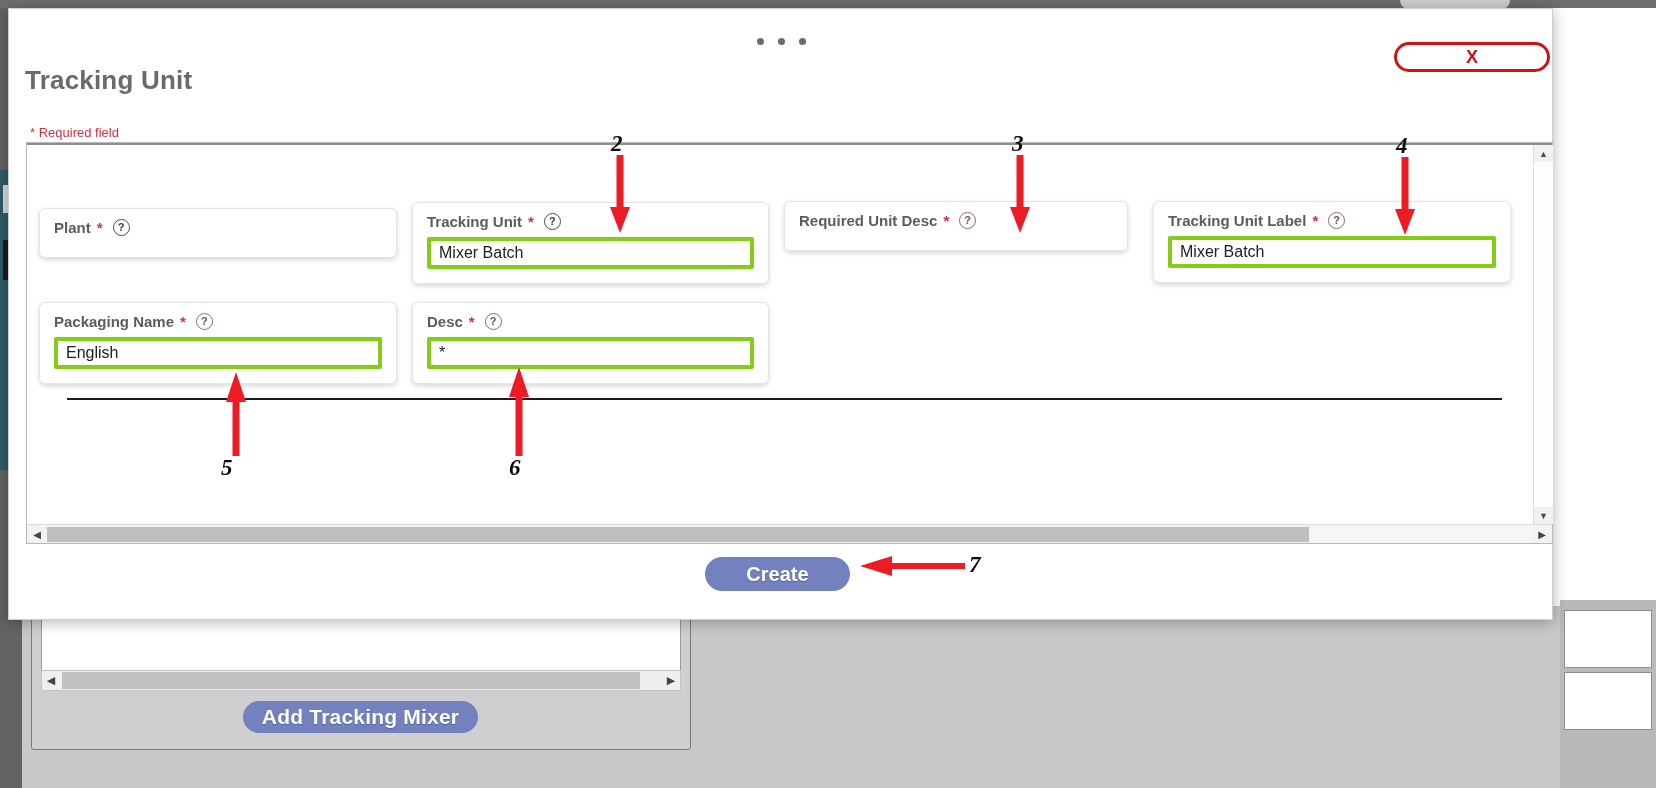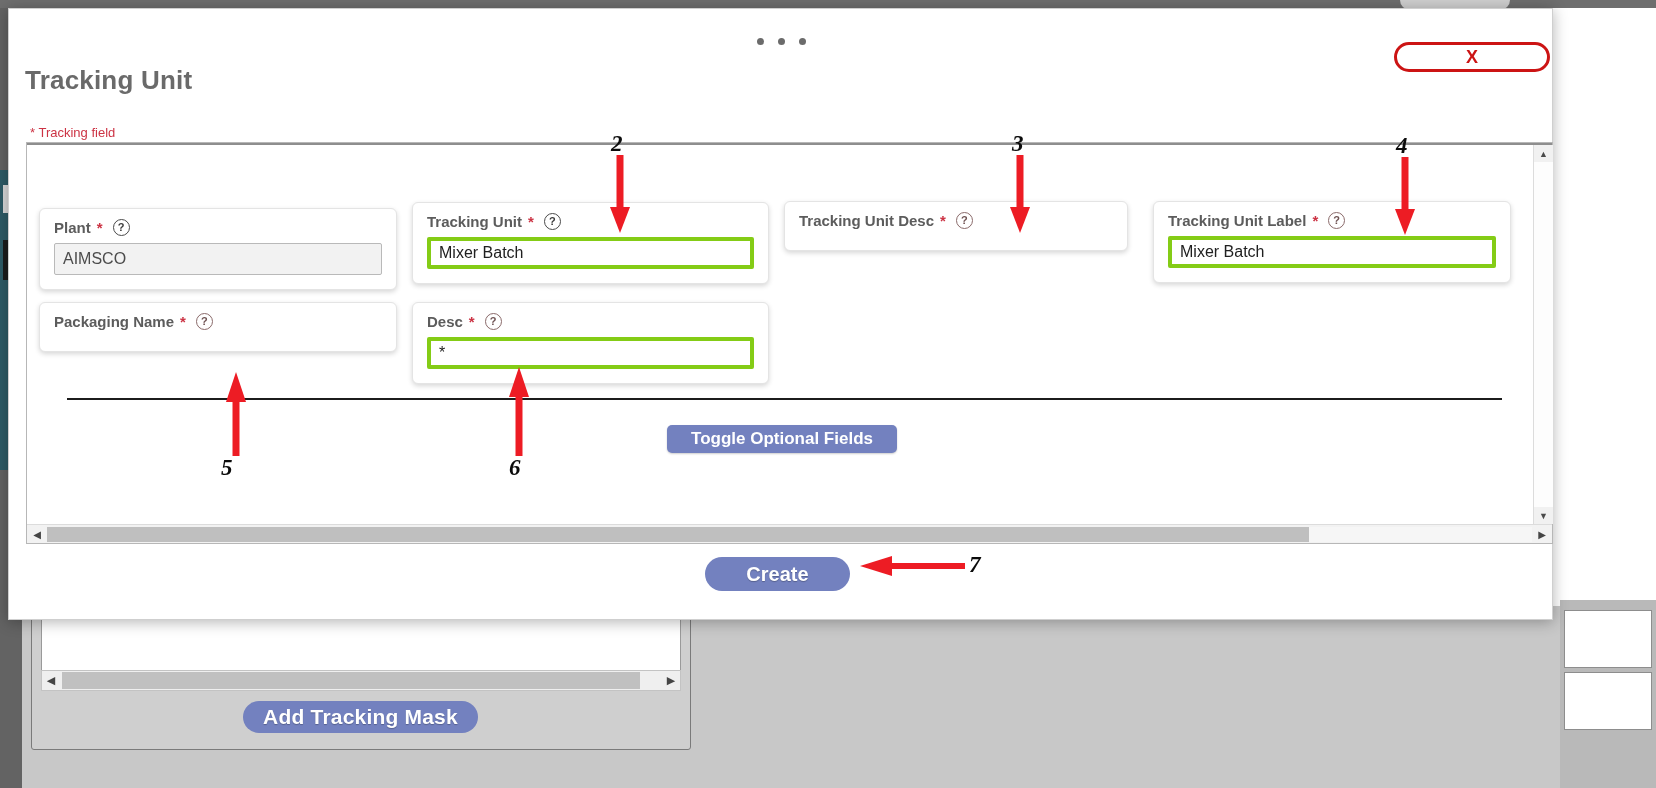--- a/index.html
+++ b/index.html
@@ -197,95 +197,94 @@
   <div class="bg-panel-inner"></div>
 
   <div class="bg-hscroll">
     <div class="arrow">◀</div>
     <div class="track">
       <div class="thumb"></div>
     </div>
     <div class="arrow">▶</div>
   </div>
 
-  <div class="bg-add-btn">Add Tracking Mask</div>
+  <div class="bg-add-btn">Add Tracking Mixer</div>
 
   <div class="modal">
 
     <div class="modal-dots">
       <i></i>
         <i></i>
         <i></i>
     </div>
 
     <div class="close-pill">X</div>
 
     <div class="modal-title">Tracking Unit</div>
-    <div class="required-note">* Tracking field</div>
+    <div class="required-note">* Required field</div>
 
     <div class="form-panel">
       <div class="form-panel-top-rule"></div>
 
       <div class="form-area">
 
         <div class="card" id="card-plant">
           <div class="card-label">
             <span>Plant</span>
             <span class="star">*</span>
             <span class="help-icon dark">?</span>
           </div>
-          <input class="field readonly" type="text" readonly="" value="AIMSCO" style="">
         </div>
 
         <div class="card" id="card-tu">
           <div class="card-label">
             <span>Tracking Unit</span>
             <span class="star">*</span>
             <span class="help-icon dark">?</span>
           </div>
           <input class="field" type="text" value="Mixer Batch" style="">
         </div>
 
         <div class="card" id="card-tud">
           <div class="card-label">
-            <span>Tracking Unit Desc</span>
+            <span>Required Unit Desc</span>
             <span class="star">*</span>
             <span class="help-icon">?</span>
           </div>
         </div>
 
         <div class="card" id="card-tul">
           <div class="card-label">
             <span>Tracking Unit Label</span>
             <span class="star">*</span>
             <span class="help-icon">?</span>
           </div>
           <input class="field" type="text" value="Mixer Batch" style="">
         </div>
 
         <div class="card" id="card-lang">
           <div class="card-label">
             <span>Packaging Name</span>
             <span class="star">*</span>
             <span class="help-icon">?</span>
           </div>
+          <input class="field" type="text" value="English" style="">
         </div>
 
         <div class="card" id="card-mask">
           <div class="card-label">
             <span>Desc</span>
             <span class="star">*</span>
             <span class="help-icon">?</span>
           </div>
           <input class="field" type="text" value="*" style="">
         </div>
 
         <div class="divider"></div>
 
-        <div class="toggle-btn">Toggle Optional Fields</div>
       </div>
 
       <div class="vscroll">
         <div class="vbtn">▲</div>
         <div class="vtrack"></div>
         <div class="vbtn bottom">▼</div>
       </div>
 
       <div class="hscroll">
         <div class="hbtn">◀</div>

